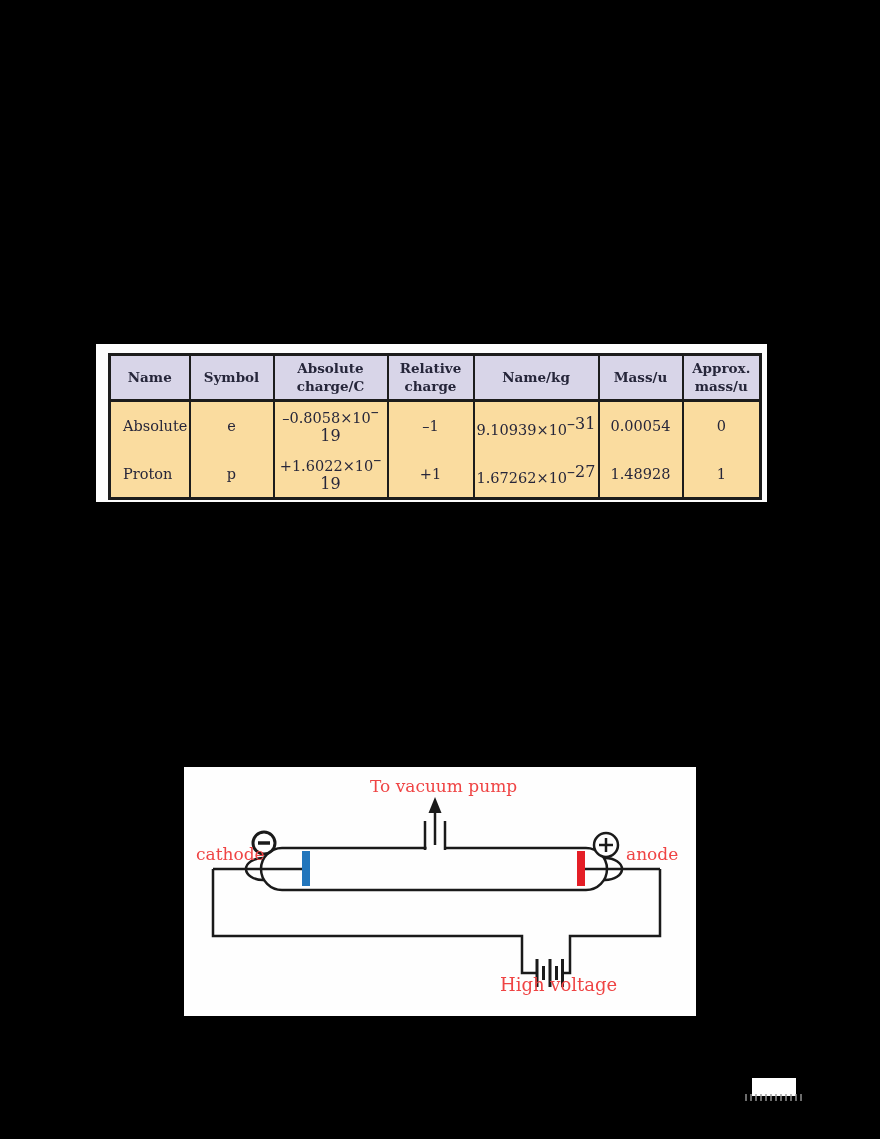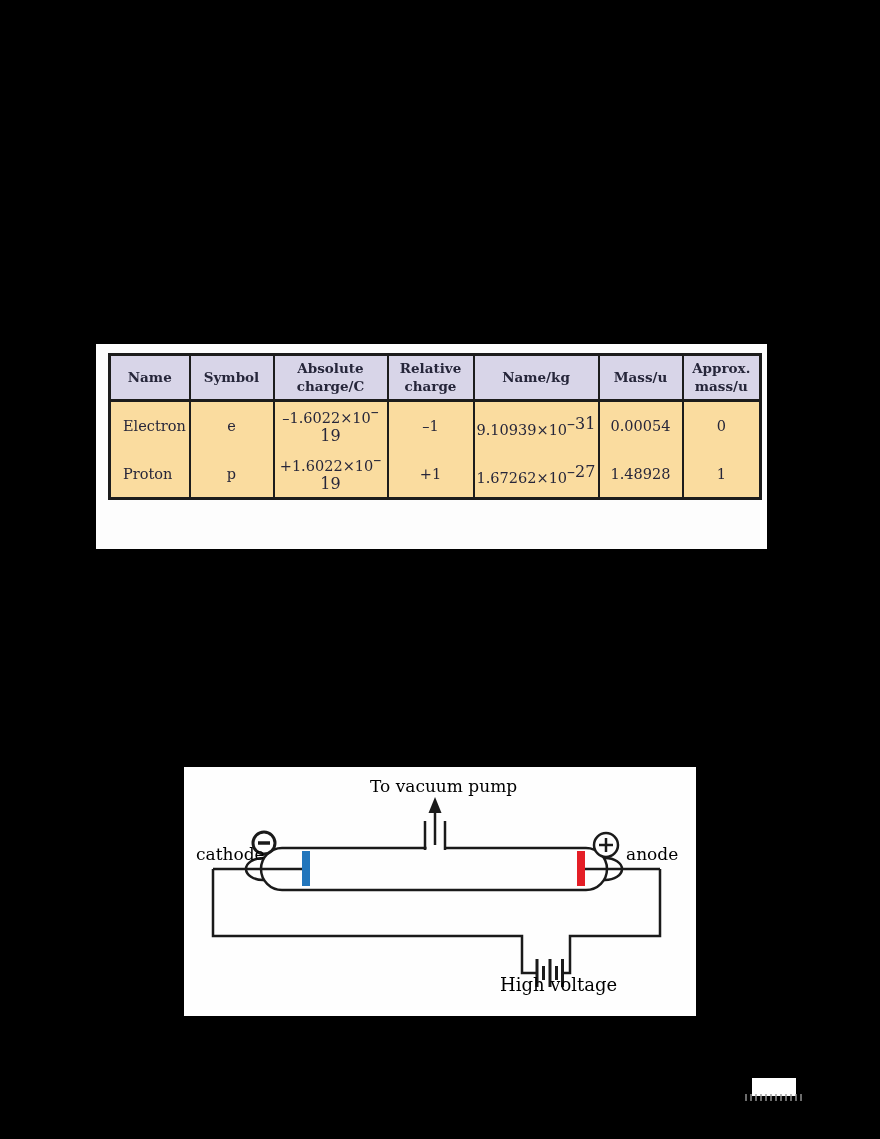--- a/index.html
+++ b/index.html
@@ -1,39 +1,39 @@
 <!DOCTYPE html>
 <html><head>
 <meta charset="utf-8">
 <style>
   * { margin:0; padding:0; box-sizing:border-box; }
   html,body { width:880px; height:1139px; background:#000; overflow:hidden;
               font-family:"DejaVu Serif", serif; position:relative; }
 
   
-  .table-panel { position:absolute; left:96px; top:344px; width:671px; height:205px;
+  .table-panel { position:absolute; left:96px; top:344px; width:671px; height:158px;
                  background:#fdfdfd;padding-left:48px; }
   table.particles { position:absolute; left:12px; top:9px; width:651px;
                     border-collapse:collapse; table-layout:fixed;
                     border:3px solid #1c1c1c; }
   table.particles th, table.particles td {
     border-left:2px solid #1c1c1c; border-right:2px solid #1c1c1c;
     text-align:center; vertical-align:middle; color:#26263a; }
   table.particles thead th { background:#d8d5e8; font-weight:bold; font-size:13.5px;
     line-height:1.3; border-bottom:3px solid #1c1c1c; padding:4px 2px; height:43px; }
   table.particles tbody td { background:#fadc9f; font-size:14.5px;
     border-top:0; border-bottom:0; height:32px; }
   table.particles tbody td.cell-name { text-align:left; padding-left:12px; }
   table.particles sup { font-size:16px; vertical-align:super; letter-spacing:0; }
 
   
   .figure-panel { position:absolute; left:184px; top:767px; width:512px; height:249px;
                   background:#fefefe; }
   .figure-panel svg { position:absolute; left:0; top:0; }
-  .fig-label { position:absolute; color:#000000; font-size:17px; white-space:nowrap; }
+  .fig-label { position:absolute; color:#ef4444; font-size:17px; white-space:nowrap; }
   .lbl-pump   { left:186px; top:9px;   width:146px; text-align:center; }
   .lbl-cath   { left:12px;  top:77px; }
   .lbl-anode  { left:442px; top:77px;text-align:center; }
   .lbl-hv     { left:316px; top:207px; width:112px; text-align:left; font-size:18px; }
 
   
   .artifact-box { position:absolute; left:752px; top:1078px; width:44px; height:18px;
                   background:#ffffff; }
   .artifact-smudge { position:absolute; left:745px; top:1094px; width:57px; height:7px;
     background:repeating-linear-gradient(90deg,#9a9a9a 0 2px, transparent 2px 5px);
@@ -59,23 +59,23 @@
         <th>Symbol</th>
         <th>Absolute charge/C</th>
         <th>Relative charge</th>
         <th>Name/kg</th>
         <th>Mass/u</th>
         <th>Approx. mass/u</th>
       </tr>
     </thead>
     <tbody>
       <tr>
-        <td class="cell-name">Electron</td>
+        <td class="cell-name">Absolute</td>
         <td>e</td>
-        <td><span>–1.6022×10</span><sup>–19</sup></td>
+        <td><span>–0.8058×10</span><sup>–19</sup></td>
         <td>–1</td>
         <td><span>9.10939×10</span><sup>–31</sup></td>
         <td>0.00054</td>
         <td>0</td>
       </tr>
       <tr>
         <td class="cell-name">Proton</td>
         <td>p</td>
         <td><span>+1.6022×10</span><sup>–19</sup></td>
         <td>+1</td>

